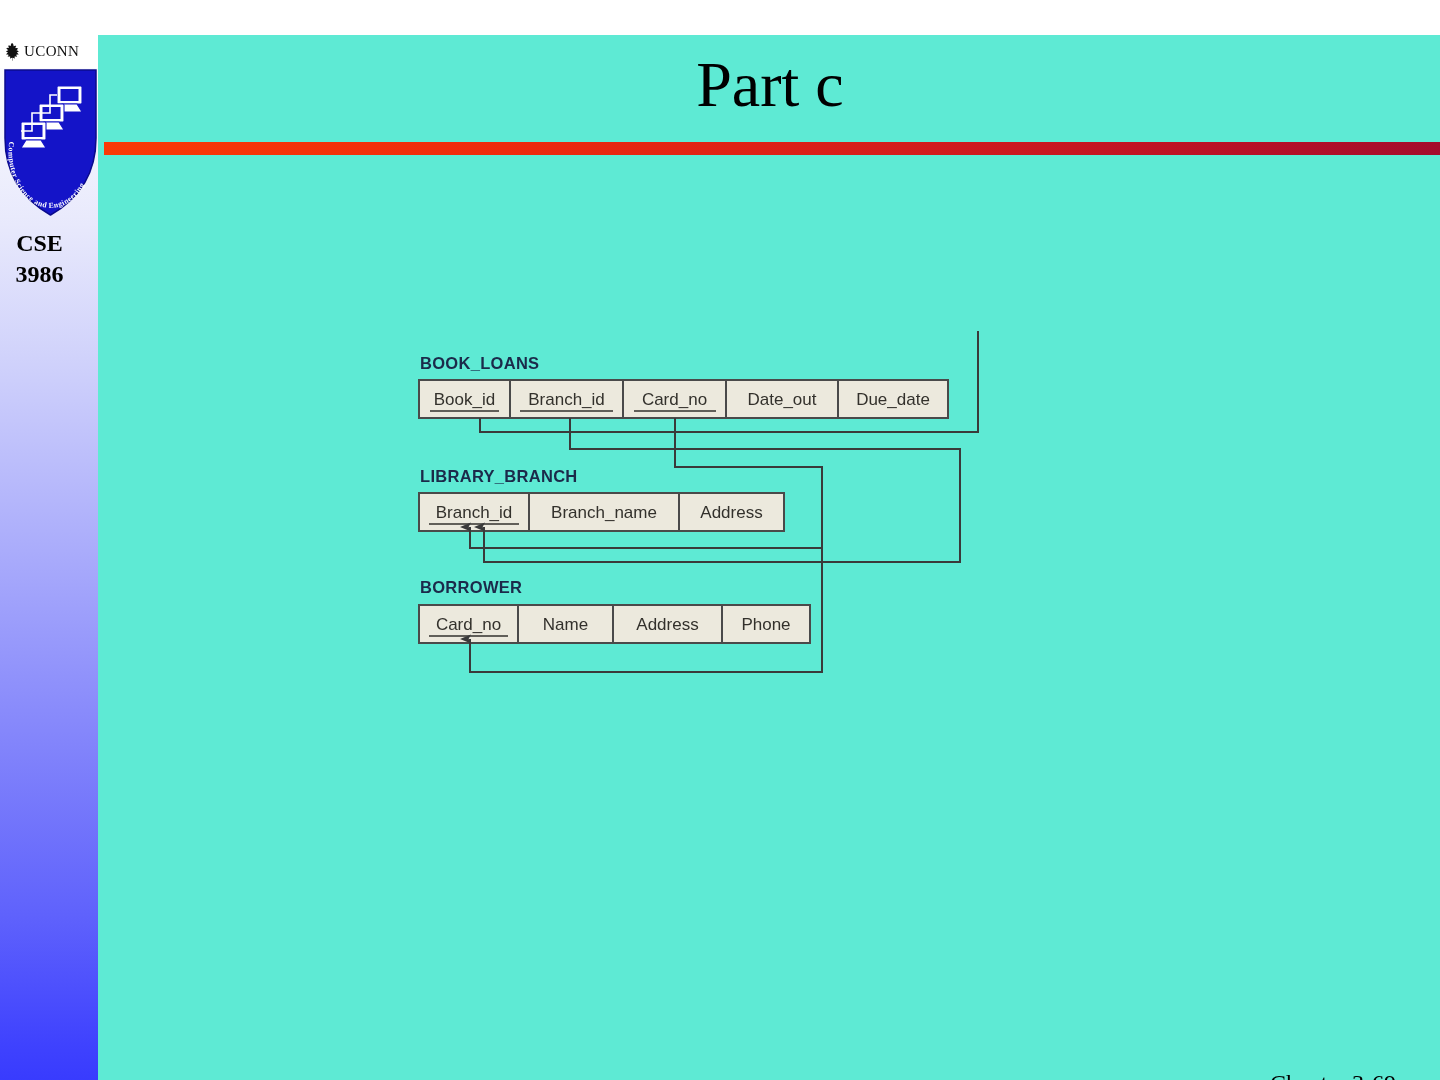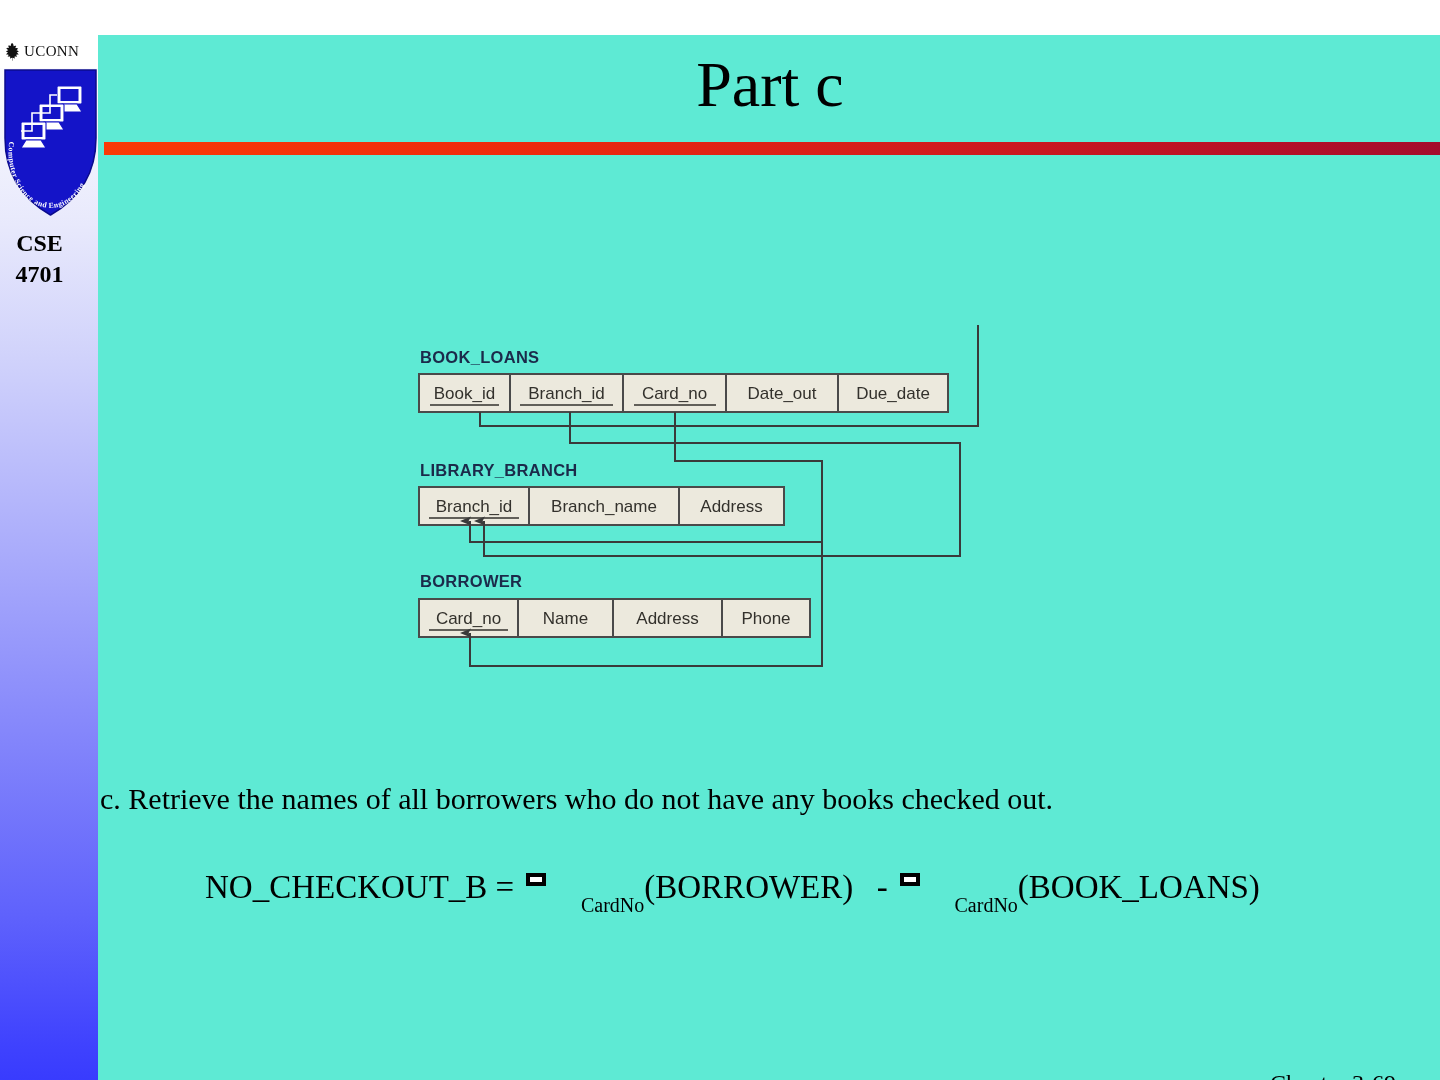--- a/index.html
+++ b/index.html
@@ -43,21 +43,21 @@
   .title-rule{
     position:absolute;left:104px;top:107px;width:1336px;height:13px;
     background:linear-gradient(to right,#f63608 0%,#f03208 18%,#e02310 48%,#c6172099 62%,#b51126 82%,#a60d2b 100%);
   }
   .title-rule-in{
     position:absolute;inset:0;
     background:linear-gradient(to right,#fa3a06 0%,#ee2a0c 30%,#d41c1c 60%,#b81026 85%,#a40d2c 100%);
   }
 
   
-  .diagram{position:absolute;left:410px;top:286px;width:600px;height:360px;}
+  .diagram{position:absolute;left:410px;top:292px;width:600px;height:360px;}
   .diagram svg{display:block;}
 
   
   .question{
     position:absolute;left:100px;top:745px;width:1300px;
     font-family:"Liberation Serif", serif;font-size:30px;color:#000;
     line-height:1.25;white-space:nowrap;
   }
   .formula{
     position:absolute;font-family:"Liberation Serif", serif;color:#000;
@@ -120,21 +120,21 @@
           <path d="M36,45 L29,45 L29,63 L18,63"></path>
         </g>
         <text font-family="Liberation Serif, serif" font-size="7.6" font-weight="bold" fill="#ffffff" letter-spacing="0.5">
           <textPath href="#arcpath" startOffset="6%">Computer Science and Engineering</textPath>
         </text>
       </svg>
     </div>
 
     <div class="cse-label">
       <div>CSE</div>
-      <div>4701</div>
+      <div>3986</div>
     </div>
   </div>
 
   <div class="slide-title">Part c</div>
   <div class="title-rule">
     <div class="title-rule-in"></div>
   </div>
 
   <div class="diagram">
     <svg width="600" height="360" viewBox="0 0 600 360">
@@ -193,30 +193,18 @@
 
         <path d="M160,91 L160,122 L550,122 L550,235 L74,235 L74,200" marker-end="url(#ah)"></path>
 
         <path d="M265,91 L265,140 L412,140 L412,345 L60,345 L60,312" marker-end="url(#ah)"></path>
 
         <path d="M412,221 L60,221 L60,200" marker-end="url(#ah)"></path>
       </g>
     </svg>
   </div>
 
-  <div class="question">c. Retrieve the names of all borrowers who do not have any books checked out.</div>
-
-  <div class="formula f1">
-    <span>NO_CHECKOUT_B =</span>
-    <span class="missing-glyph"></span>
-    <span class="gap"></span>
-    <span class="sub">CardNo</span><span>(BORROWER)</span>
-    <span class="gap-sm"></span>
-    <span>-</span>
-    <span class="missing-glyph"></span>
-    <span class="gap"></span>
-    <span class="sub">CardNo</span><span>(BOOK_LOANS)</span>
-  </div>
+
 
 
   <div class="footer">Chapter 3-69</div>
 
 </div>
 
 </body></html>

